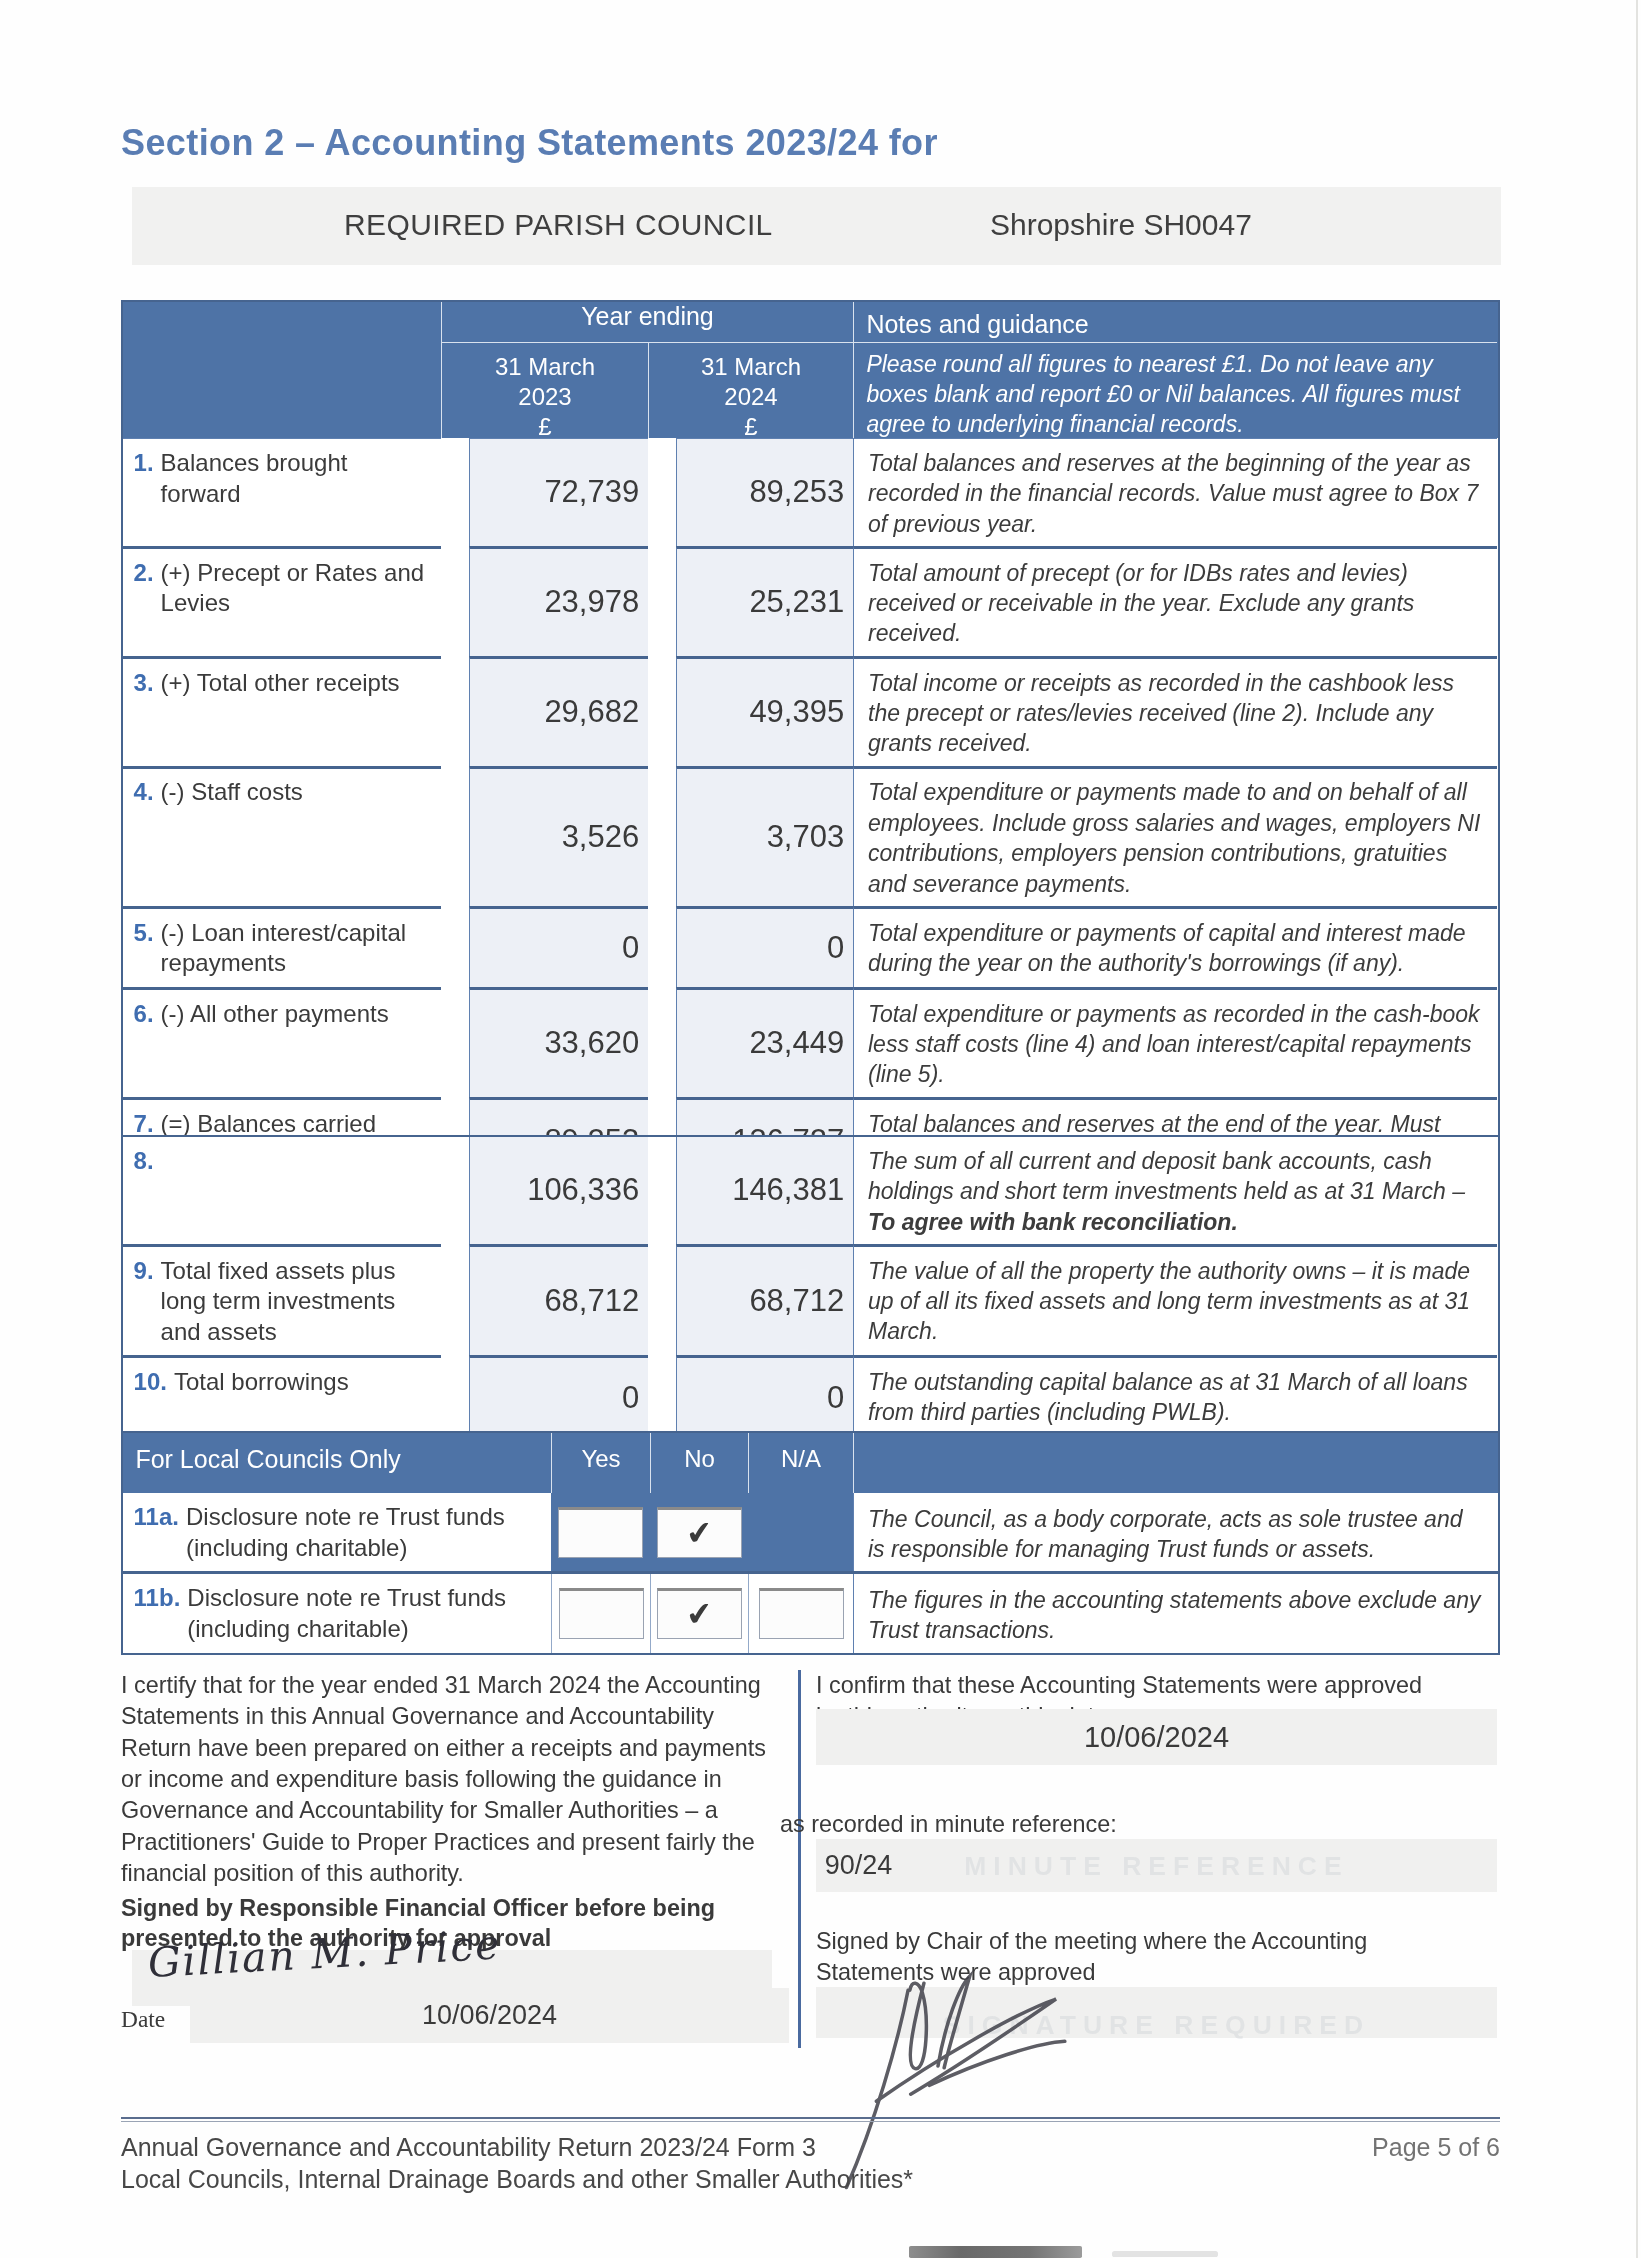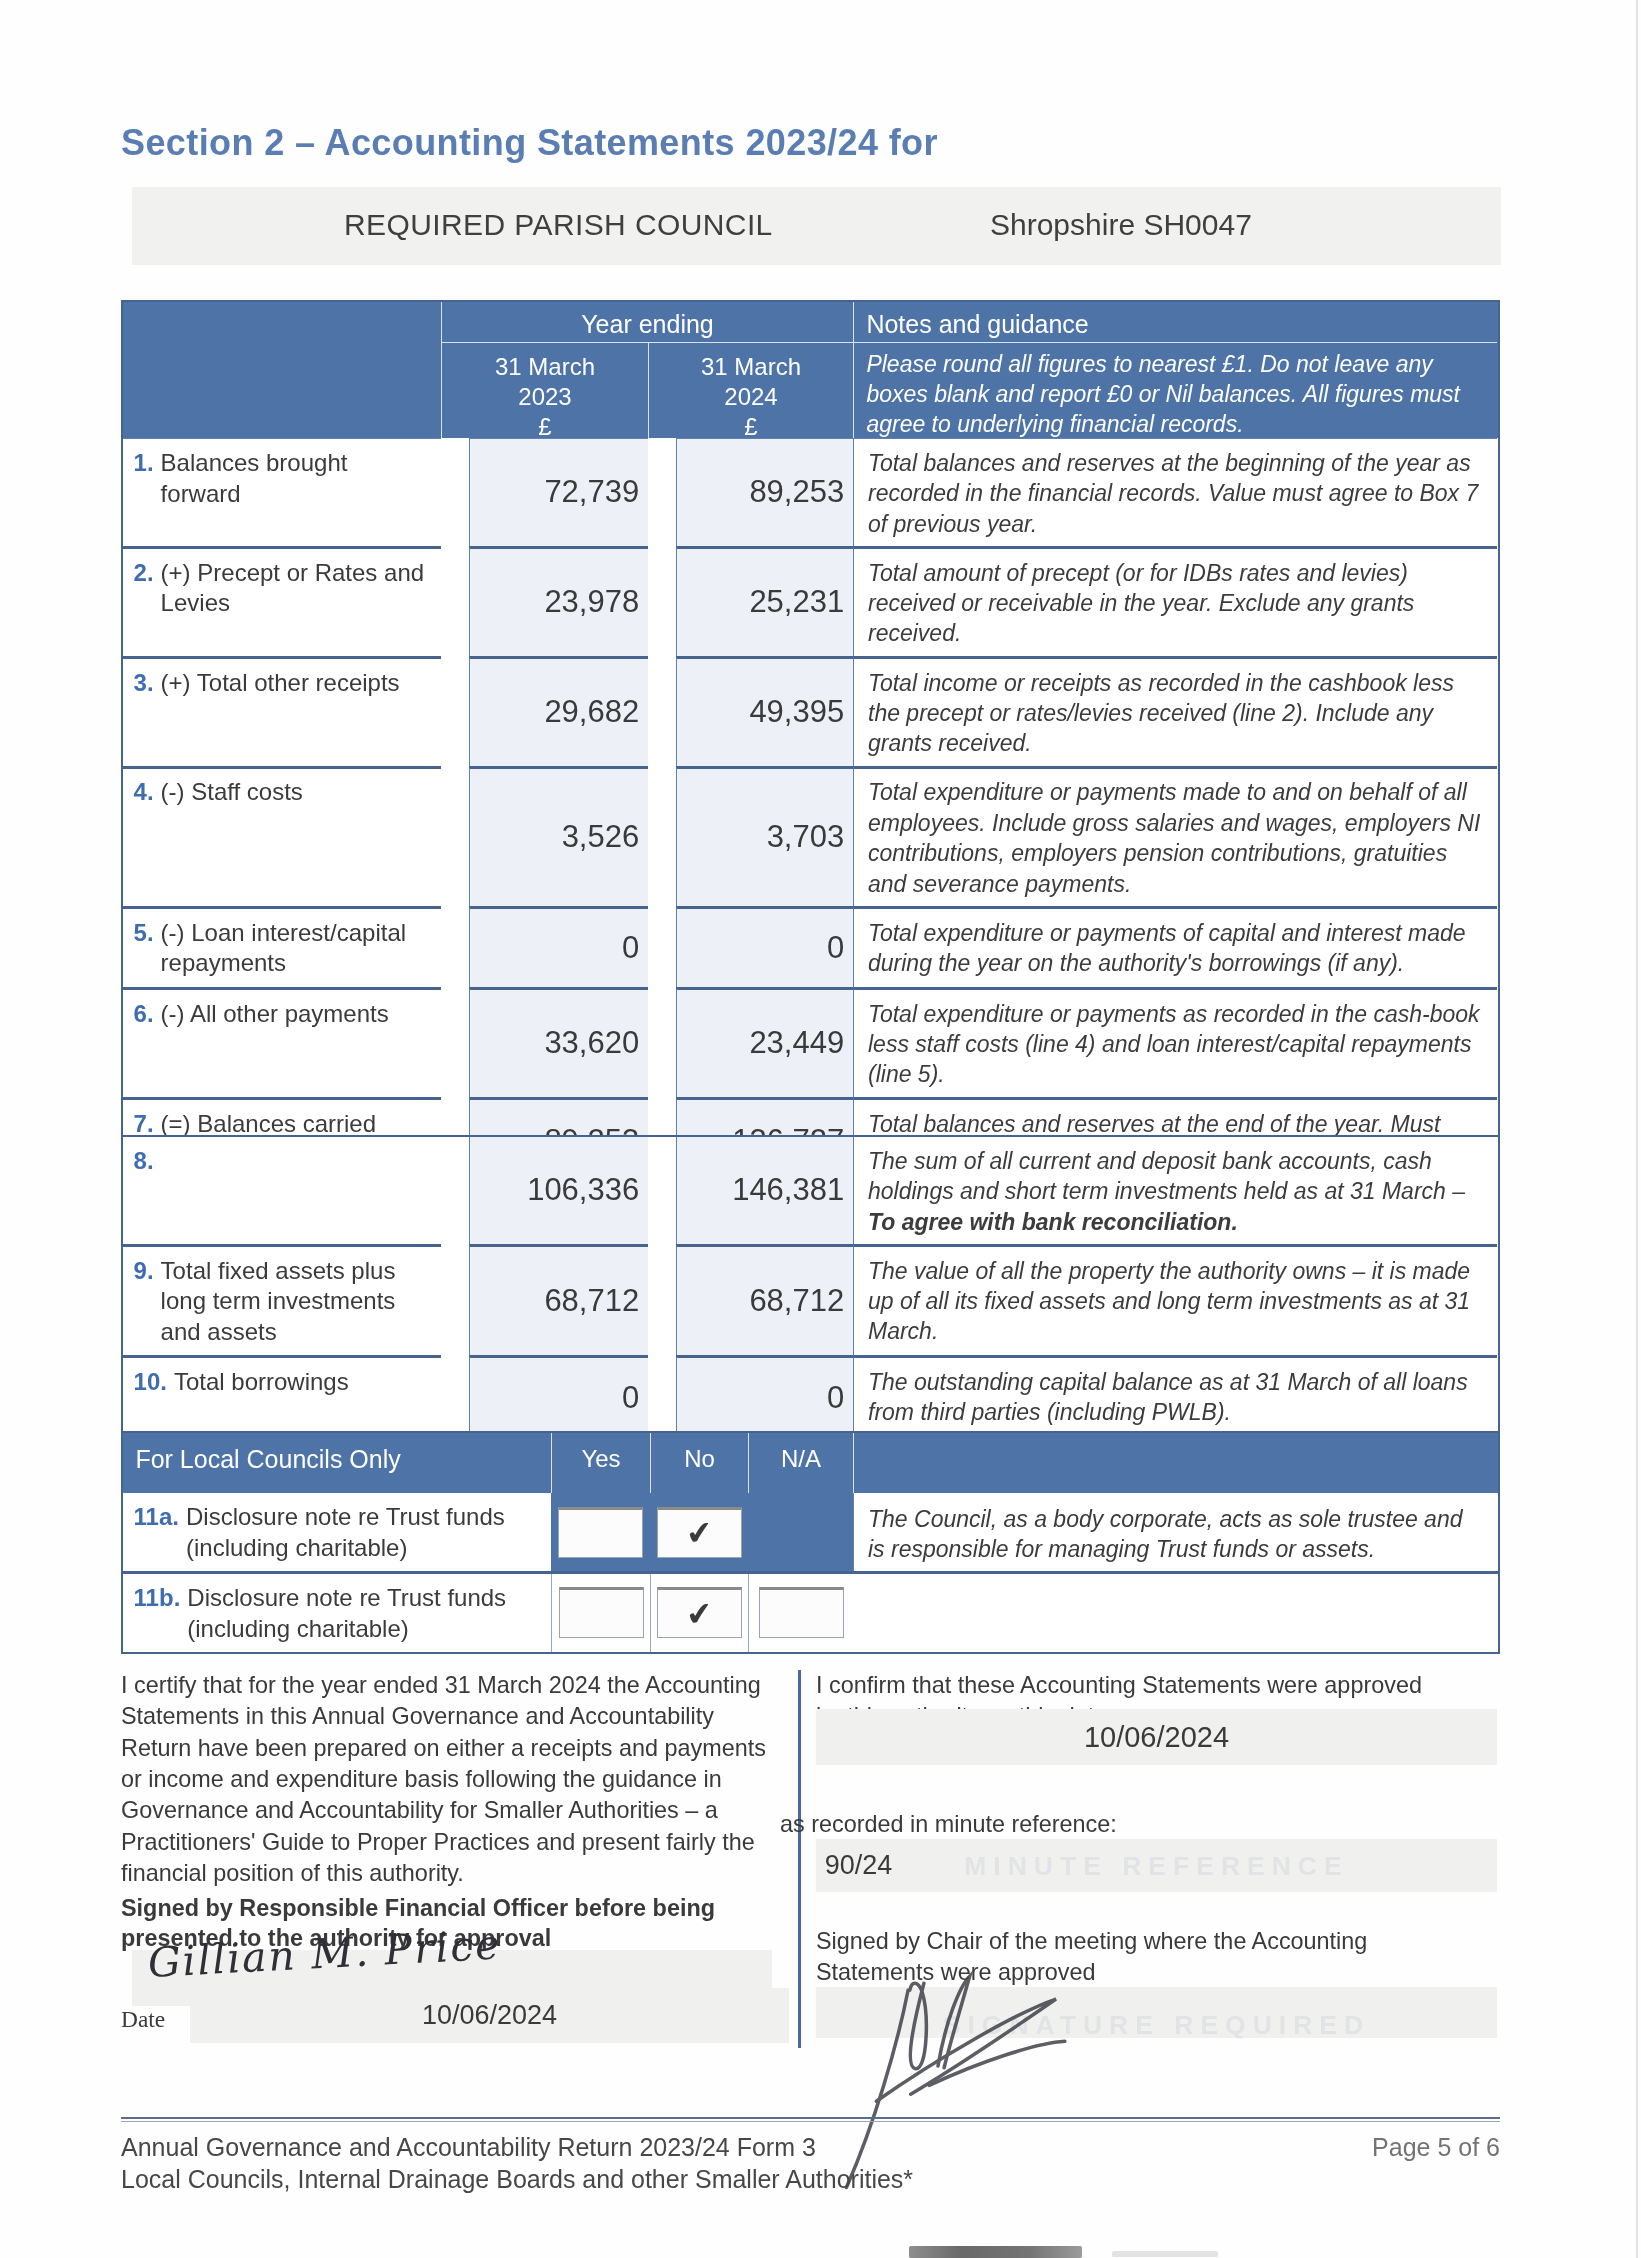--- a/index.html
+++ b/index.html
@@ -28,21 +28,21 @@
 
   
   .tbl{
     position:absolute; left:121px; width:1379px;
     border:2.6px solid #46648f; background:#fff;
   }
   .t-row{display:grid; grid-template-columns:318px 207px 205px 644px;}
   .t-head{display:grid; grid-template-columns:318px 207px 205px 644px;
     grid-template-rows:41px 95px; background:#4e73a6; color:#fff;}
   .h-blank{grid-column:1; grid-row:1/3;}
-  .h-year{grid-column:2/4; grid-row:1; text-align:center; padding-top:8px; font-size:25px;
+  .h-year{grid-column:2/4; grid-row:1; text-align:center; padding-top:0; font-size:25px;
     border-left:1.8px solid #d9e2ee; border-bottom:1.8px solid #d9e2ee;}
   .h-ntitle{grid-column:4; grid-row:1; padding:8px 12.4px; font-size:25px;
     border-left:1.8px solid #d9e2ee; border-bottom:1.8px solid #d9e2ee;}
   .h-d23{grid-column:2; grid-row:2;}
   .h-d24{grid-column:3; grid-row:2;}
   .h-date{ text-align:center; padding-top:8.8px; font-size:24px; line-height:1.25;
     border-left:1.8px solid #d9e2ee; white-space:pre-line;}
   .h-guid{grid-column:4; grid-row:2; font-style:italic; font-size:23px; line-height:1.3;
     padding:7px 12.4px; border-left:1.8px solid #d9e2ee;}
 
@@ -263,20 +263,21 @@
           <div class="tickbox"></div>
         </div>
       <div class="tickcell white">
           <div class="tickbox">
             <span class="tick">✔</span>
           </div>
         </div>
       <div class="tickcell white">
           <div class="tickbox"></div>
         </div>
+      <div class="lc-notes">The figures in the accounting statements above exclude any Trust transactions.</div>
     </div>
   </div>
 
   <div class="vdivider"></div>
 
   <div class="abs cert-p" style="left:121px; top:1670px; width:663px;">I certify that for the year ended 31 March 2024 the Accounting Statements in this Annual Governance and Accountability Return have been prepared on either a receipts and payments or income and expenditure basis following the guidance in Governance and Accountability for Smaller Authorities – a Practitioners' Guide to Proper Practices and present fairly the financial position of this authority.</div>
   <div class="abs cert-b" style="left:121px; top:1893px; width:663px;">Signed by Responsible Financial Officer before being presented to the authority for approval</div>
   <div class="gray-box" style="left:132px; top:1950px; width:640px; height:56px;"></div>
   <div class="abs sig-name" style="left:148px; top:1939px;">Gillian M. Price</div>
   <div class="abs cert-p" style="left:121px; top:2004px;font-family:Liberation Serif, serif;">Date</div>

